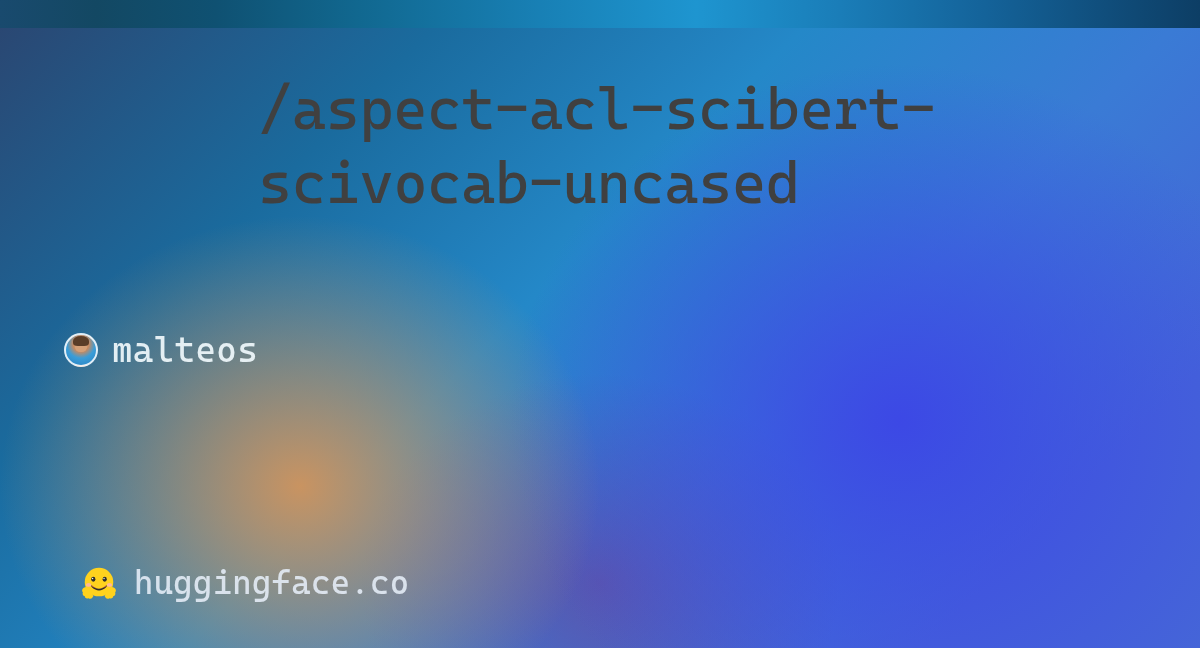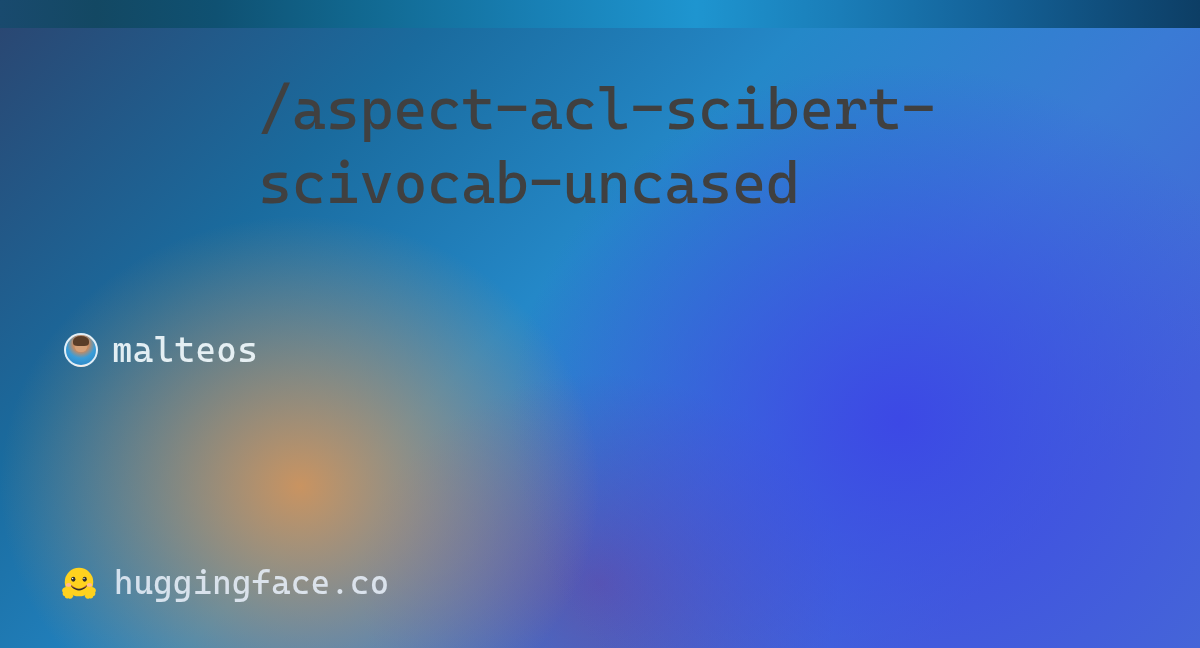--- a/index.html
+++ b/index.html
@@ -110,21 +110,21 @@
       color: #404040;
       line-height: 1.28;
       letter-spacing: -0.002em;
       word-break: break-word;
       max-width: 1070px;
     }
     
     .footer {
       position: absolute;
       bottom: 46px;
-      left: 60px;
+      left: 80px;
       display: flex;
       align-items: center;
       gap: 16px;
     }
     
     .hf-logo {
       width: 38px;
       height: 38px;
       position: relative;
     }

